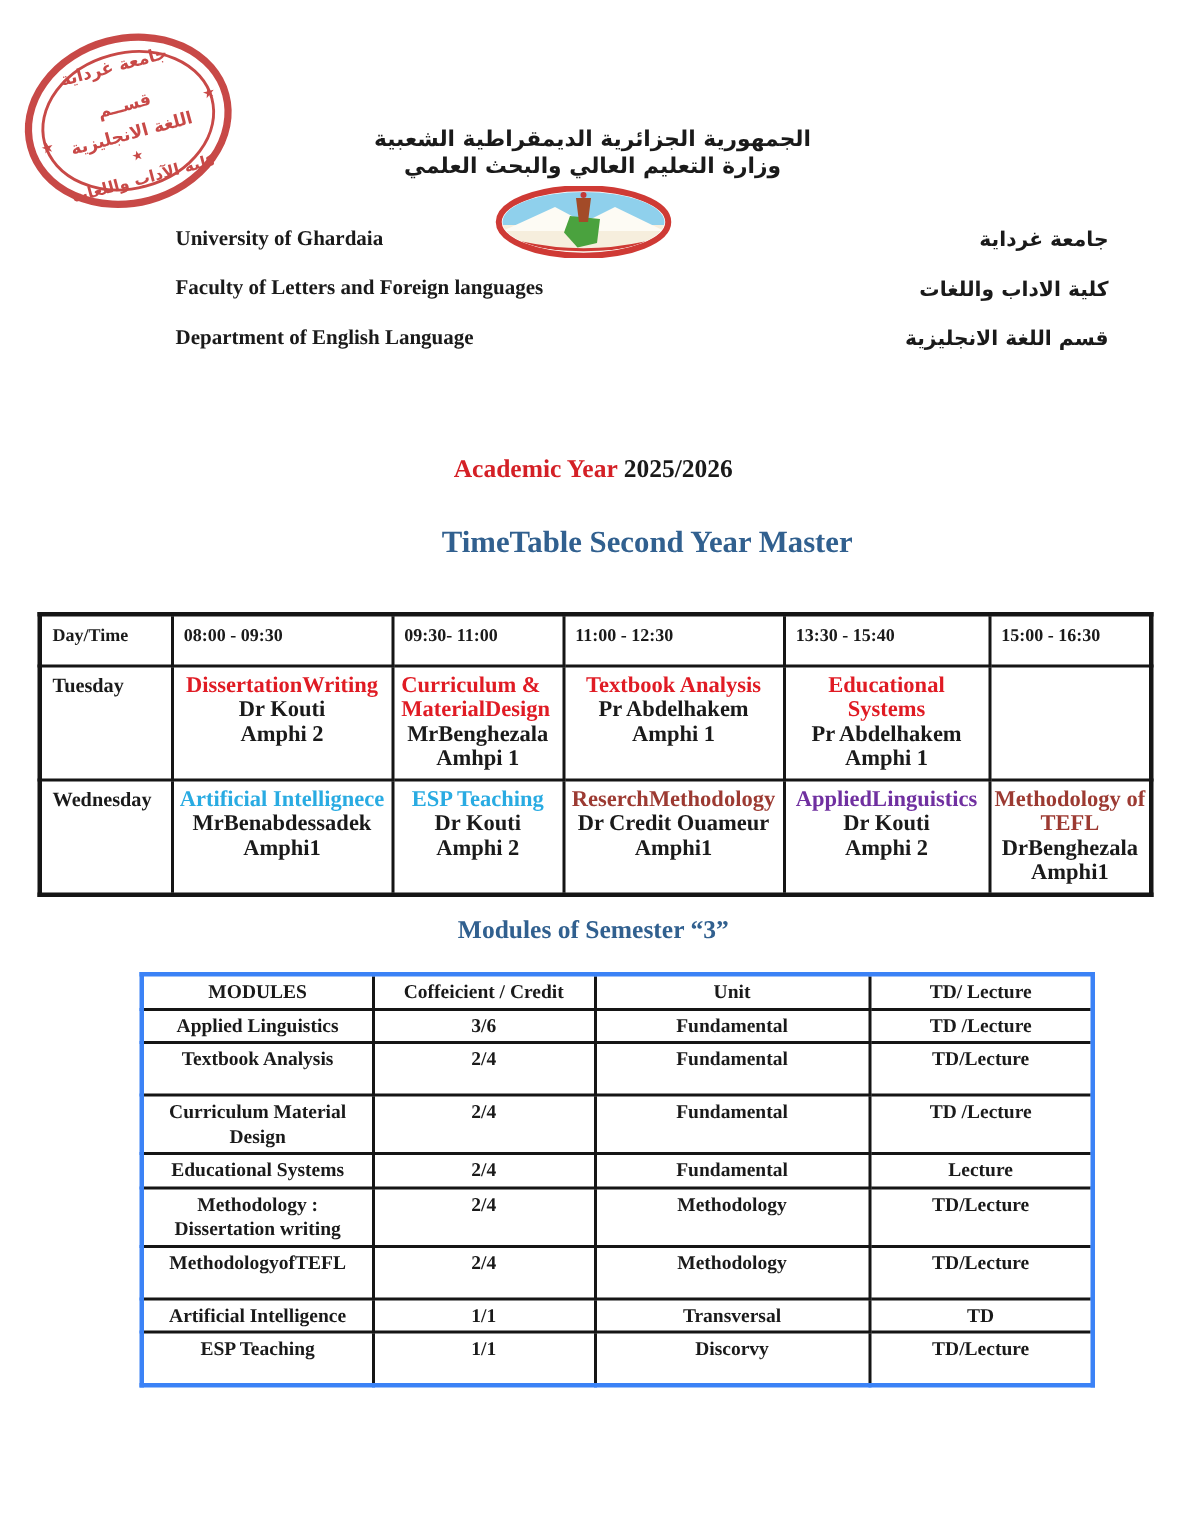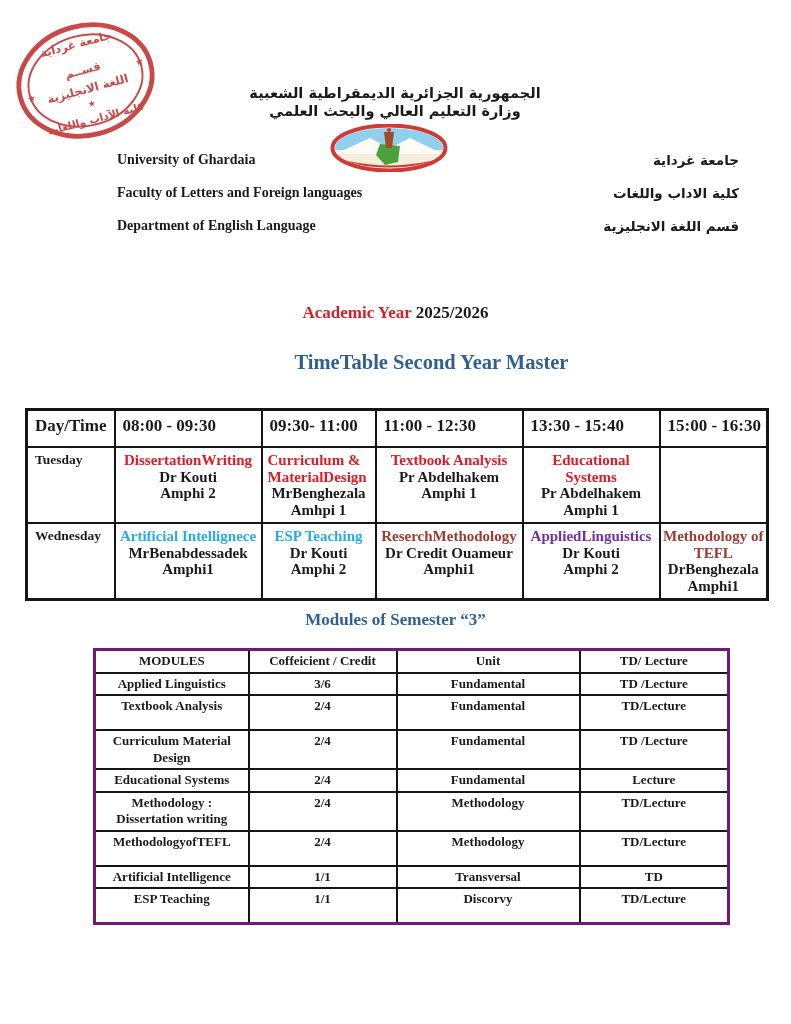--- a/index.html
+++ b/index.html
@@ -23,34 +23,34 @@
   
   #academic { top:303px; left:0; width:791px; text-align:center; font-weight:bold; font-size:17px; }
   #academic .red { color:#d42026; }
   #tt-title { top:351px; left:0; width:791px; text-align:center; font-weight:bold; font-size:20.5px; color:#31608f;margin-left:36px; }
   #mod-title { top:610px; left:0; width:791px; text-align:center; font-weight:bold; font-size:17px; color:#31608f; }
 
   
   table { border-collapse:collapse; table-layout:fixed; }
   #timetable { left:25px; top:408px; width:741px; border:3px solid #151515; }
   #timetable th, #timetable td { border:2px solid #151515; vertical-align:top; font-weight:bold; }
-  #timetable th { text-align:left; font-size:17px; padding:5px 4px 10px 7px; height:34px; white-space:nowrap; }
+  #timetable th { text-align:left; font-size:12px; padding:5px 4px 10px 7px; height:34px; white-space:nowrap; }
   #timetable td { font-size:15px; line-height:16.5px; text-align:center; padding:4px 2px; }
   #timetable td.day { text-align:left; padding-left:7px; font-size:13.5px; }
   tr.r-tuesday { height:66px; }
   tr.r-wednesday { height:72px; }
   .mod { font-weight:bold; }
   .mod-left { text-align:left; padding-left:3px; }
   .c-red    { color:#e01b24; }
   .c-cyan   { color:#29abe2; }
   .c-maroon { color:#9c3a32; }
   .c-purple { color:#7030a0; }
 
   
-  #modules { left:93px; top:648px; width:634px; border:3px solid #701a75; }
+  #modules { left:93px; top:648px; width:634px; border:3px solid #3b82f6; }
   #modules th, #modules td { border:2px solid #151515; font-weight:bold; font-size:13px; text-align:center; vertical-align:top; padding:2px 4px; line-height:16.5px; }
   #modules tr { height:22px; }
   #modules tr.tall { height:35px; }
 </style>
 </head>
 <body>
 
 <div style="position:relative;width:791px;height:1024px;">
 
   <svg id="stamp" class="abs" viewBox="0 0 150 130">

